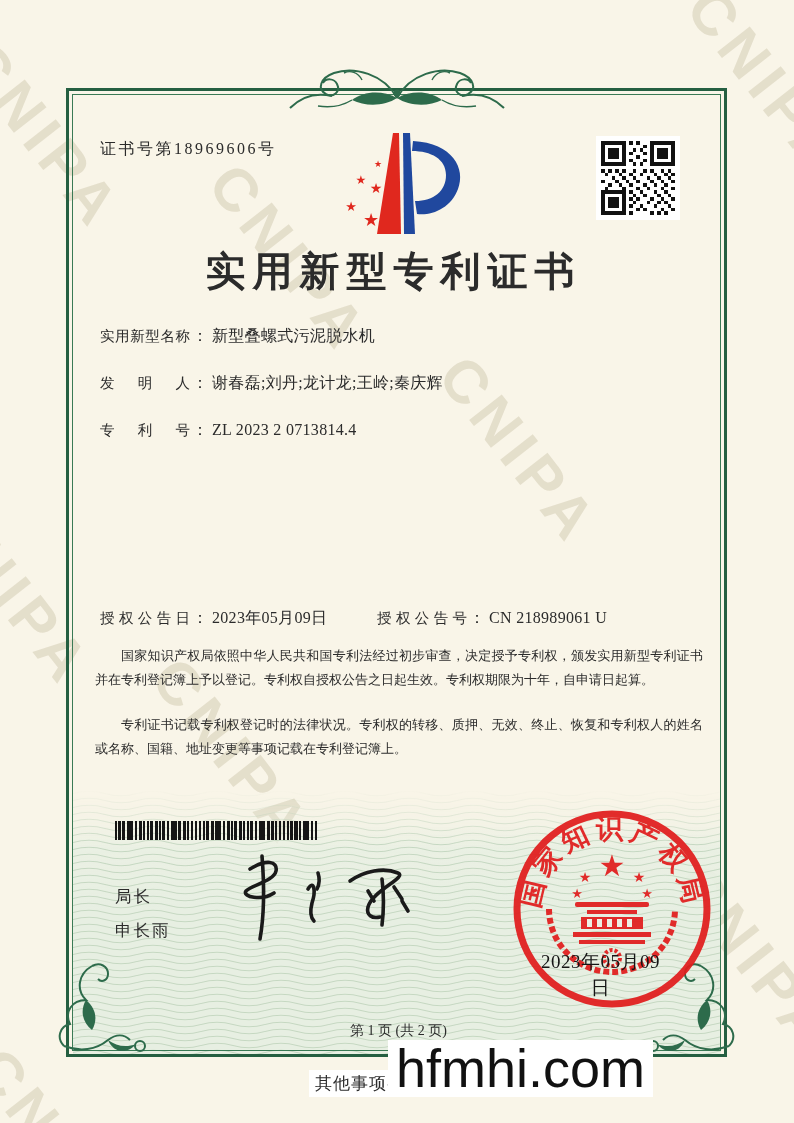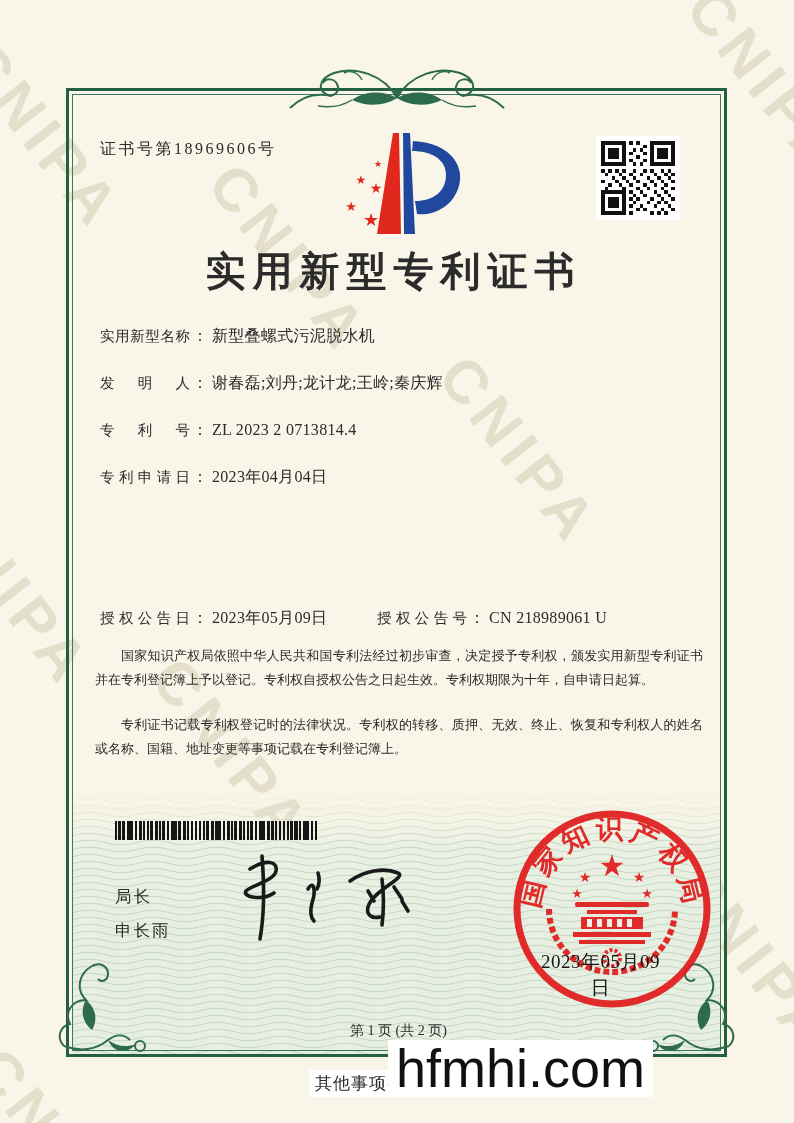--- a/index.html
+++ b/index.html
@@ -175,23 +175,20 @@
   <div class="title">实用新型专利证书</div>
 
   <div class="row" style="top:325px">
     <span class="flabel">实用新型名称</span><span class="fcolon">：</span><span class="fvalue">新型叠螺式污泥脱水机</span>
   </div>
   <div class="row" style="top:372px">
     <span class="flabel">发明人</span><span class="fcolon">：</span><span class="fvalue">谢春磊;刘丹;龙计龙;王岭;秦庆辉</span>
   </div>
   <div class="row" style="top:419px">
     <span class="flabel">专利号</span><span class="fcolon">：</span><span class="fvalue">ZL 2023 2 0713814.4</span>
-  </div>
-  <div class="row" style="top:466px">
-    <span class="flabel">专利申请日</span><span class="fcolon">：</span><span class="fvalue">2023年04月04日</span>
   </div>
   <div class="row" style="top:607px">
     <span class="flabel">授权公告日</span><span class="fcolon">：</span><span class="fvalue">2023年05月09日</span>
     <span class="grp2">
       <span class="flabel">授权公告号</span><span class="fcolon">：</span><span class="fvalue">CN 218989061 U</span>
     </span>
   </div>
 
   <div class="para" style="top:644px">国家知识产权局依照中华人民共和国专利法经过初步审查，决定授予专利权，颁发实用新型专利证书并在专利登记簿上予以登记。专利权自授权公告之日起生效。专利权期限为十年，自申请日起算。</div>
   <div class="para" style="top:713px">专利证书记载专利权登记时的法律状况。专利权的转移、质押、无效、终止、恢复和专利权人的姓名或名称、国籍、地址变更等事项记载在专利登记簿上。</div>

